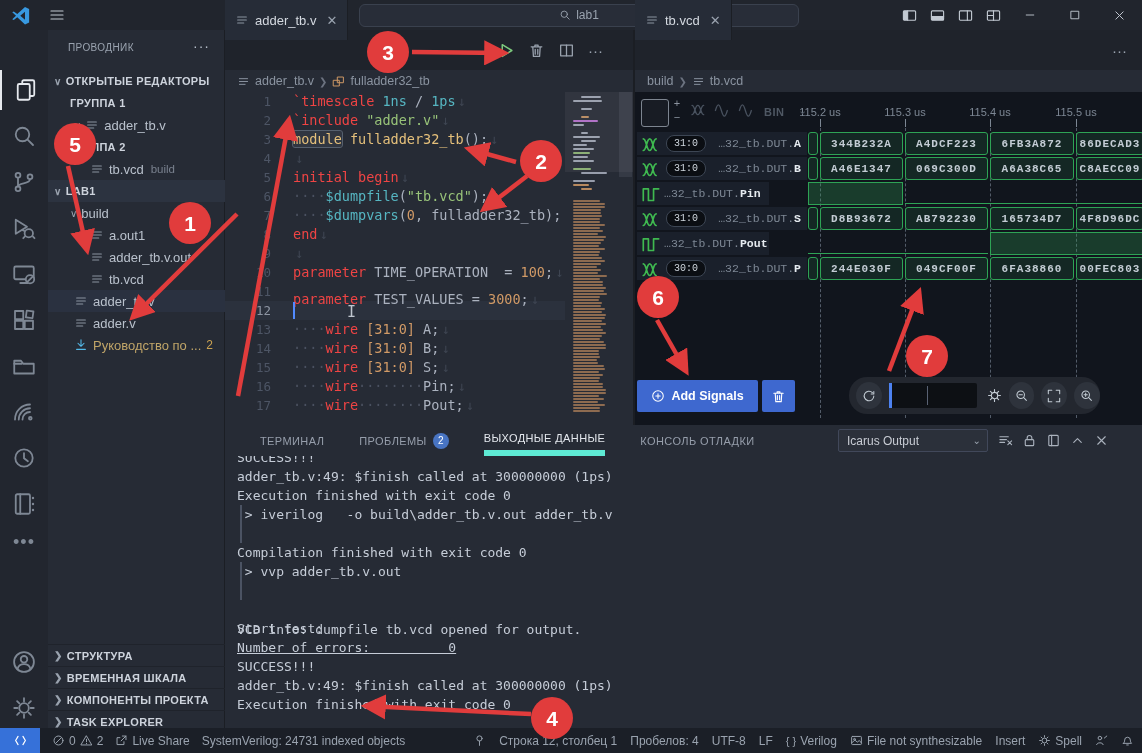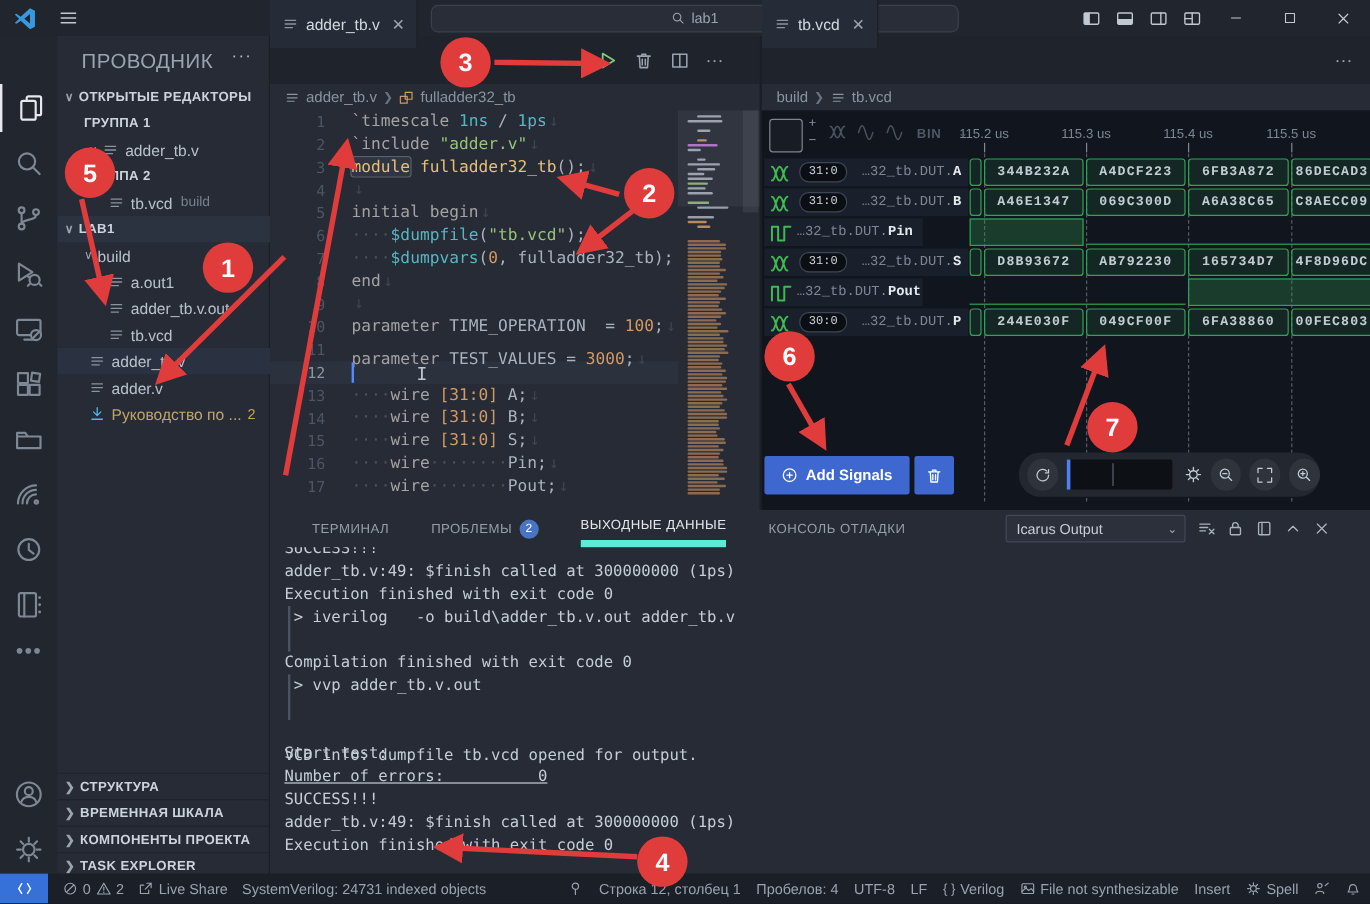--- a/index.html
+++ b/index.html
@@ -20,21 +20,21 @@
   .tb-right .wi{width:28px;height:30px;display:flex;align-items:center;justify-content:center;}
   .tb-win{width:45px;height:30px;display:flex;align-items:center;justify-content:center;}
   
   .activitybar{left:0;top:30px;width:48px;height:698px;background:#22262f;}
   .act-ic{position:absolute;left:0;width:48px;height:40px;display:flex;align-items:center;justify-content:center;color:#7e8794;}
   .act-ic.active{color:#e6e9ee;border-left:2px solid #e6e9ee;}
   .act-ic svg{width:24px;height:24px;}
   .act-dots{font-size:18px;letter-spacing:1px;color:#7e8794;}
   
   .sidebar{left:48px;top:30px;width:177px;height:698px;background:#262b35;border-right:1px solid #1b1e24;box-sizing:border-box;}
-  .sb-title{position:absolute;left:20px;top:12px;font-size:17px;color:#9aa3af;letter-spacing:.4px;}
+  .sb-title{position:absolute;left:20px;top:12px;font-size:10px;color:#9aa3af;letter-spacing:.4px;}
   .sb-title-dots{position:absolute;right:14px;top:8px;color:#b6bec9;font-size:14px;letter-spacing:1px;}
   .srow{position:absolute;left:0;width:177px;height:22px;display:flex;align-items:center;font-size:13px;color:#b9c1cc;white-space:nowrap;overflow:hidden;}
   .srow .chev{color:#9aa3af;font-size:10px;margin-right:4px;}
   .srow .ficon{width:14px;height:14px;margin-right:5px;color:#8a93a0;flex:0 0 auto;}
   .srow.hdr{font-weight:bold;font-size:11px;color:#cdd3dc;letter-spacing:.3px;}
   .srow.rootbg{background:#2c3340;}
   .srow.sel{background:#2a3140;}
   .srow .suffix{color:#79818e;font-size:11.5px;margin-left:7px;}
   .srow .badge2{margin-left:auto;margin-right:12px;color:#cca352;font-size:12px;}
   .srow.docrow{color:#c0a568;}
@@ -47,21 +47,21 @@
   .ed-actions svg{width:17px;height:17px;}
   .breadcrumb{position:absolute;top:70px;height:22px;background:#262b35;display:flex;align-items:center;font-size:12.5px;color:#8a93a0;gap:5px;}
   .breadcrumb .ficon{width:13px;height:13px;}
   .breadcrumb .sep{font-size:10px;color:#6c7380;}
   .codearea{left:225px;top:92px;width:340px;height:333px;background:#262b35;overflow:hidden;}
   .cline{position:absolute;height:19px;line-height:19px;font-family:"DejaVu Sans Mono",monospace;font-size:13.5px;white-space:pre;}
   .lnum{position:absolute;left:225px;width:46px;text-align:right;color:#4d5565;font-family:"DejaVu Sans Mono",monospace;font-size:12.5px;height:19px;line-height:19px;}
   .lnum.cur{color:#8d95a3;}
   .curline{left:225px;width:340px;height:19px;background:#2b313d;}
   .cursor{left:293px;width:2px;height:17px;background:#528bff;}
-  .tk-k{color:#a3a3a3}.tk-s{color:#98c379}.tk-n{color:#d19a66}.tk-c{color:#56b6c2}
+  .tk-k{color:#ef4444}.tk-s{color:#98c379}.tk-n{color:#d19a66}.tk-c{color:#56b6c2}
   .tk-y{color:#e5c07b}.tk-f{color:#abb2bf}.tk-d{color:#4a5160}.tk-w{color:#3e4552;padding-left:2px}
   .tk-m{color:#e5c07b;outline:1px solid #56606e;background:rgba(86,96,110,.22);border-radius:2px;}
   .ibeam{left:347px;top:303px;color:#c0c6cf;font-family:"DejaVu Sans Mono",monospace;font-size:15px;}
   .minimap{left:565px;top:92px;width:53px;height:333px;background:#262b35;overflow:hidden;}
   .mstripe{position:absolute;height:2px;border-radius:1px;opacity:.85;}
   .mm-slider{left:565px;top:92px;width:70px;height:80px;background:rgba(255,255,255,.05);}
   .vscroll{left:619px;top:92px;width:13px;height:85px;background:rgba(121,130,145,.18);}
   .gsplit{left:633px;top:30px;width:2px;height:395px;background:#1b1e24;}
   
   .tabstrip2{left:635px;top:30px;width:507px;height:40px;background:#1f232b;}

